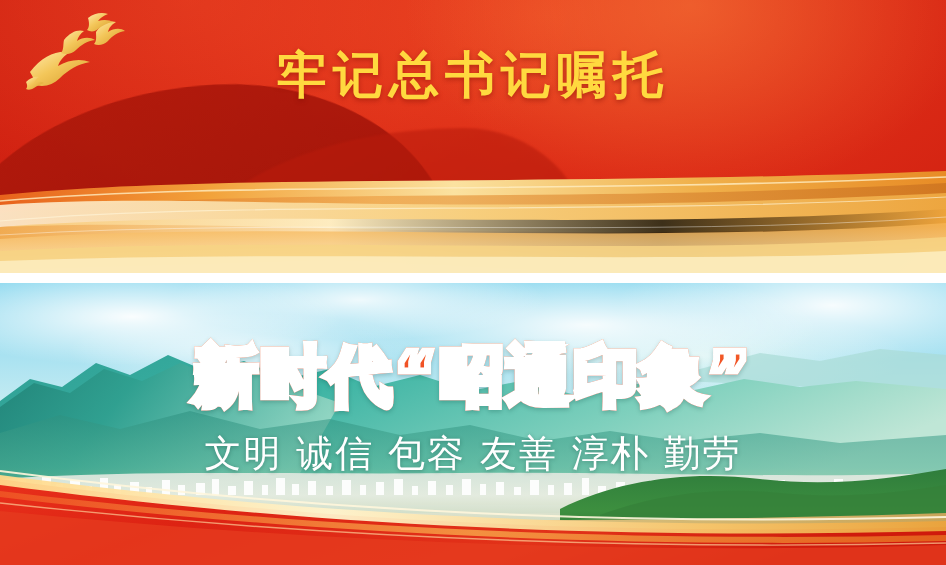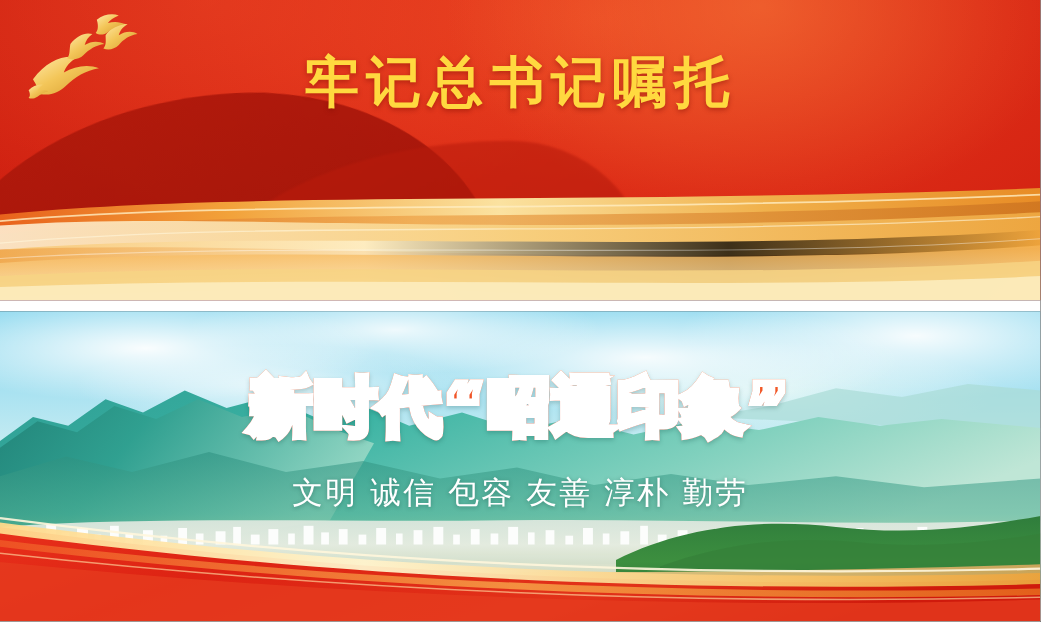--- a/index.html
+++ b/index.html
@@ -120,37 +120,37 @@
     pointer-events:none;
   }
   .scene{position:absolute;left:0;top:0;width:946px;height:282px;}
   .scene svg{display:block;width:946px;height:282px;}
 
   .bot-title{
     position:absolute;left:0;top:50px;width:100%;
     text-align:center;
     font-family:"DejaVu Sans","Liberation Sans",sans-serif;
     font-weight:bold;
-    font-size:56px;
+    font-size:64px;
     letter-spacing:3px;
     color:#ee5a24;
     background:linear-gradient(180deg,#f46a2a 0%,#ef4a24 48%,#e0331c 100%);
     -webkit-background-clip:text;background-clip:text;
     -webkit-text-fill-color:transparent;
     paint-order:stroke fill;
     -webkit-text-stroke:7px #ffffff;
     filter:drop-shadow(0 2px 2px rgba(0,60,50,.22));
     z-index:7;
     white-space:nowrap;
   }
   .bot-sub{
     position:absolute;left:0;top:146px;width:100%;
     text-align:center;
     font-family:"DejaVu Sans","Liberation Sans",sans-serif;
-    font-size:28px;
+    font-size:37px;
     font-weight:500;
     letter-spacing:2px;
     color:#ffffff;
     text-shadow:0 1px 4px rgba(20,70,60,.42);
     z-index:7;
     white-space:nowrap;
   }
   .ribbon{position:absolute;left:0;bottom:0;width:946px;height:120px;z-index:6;}
   .ribbon svg{display:block;width:946px;height:120px;}
 </style>

